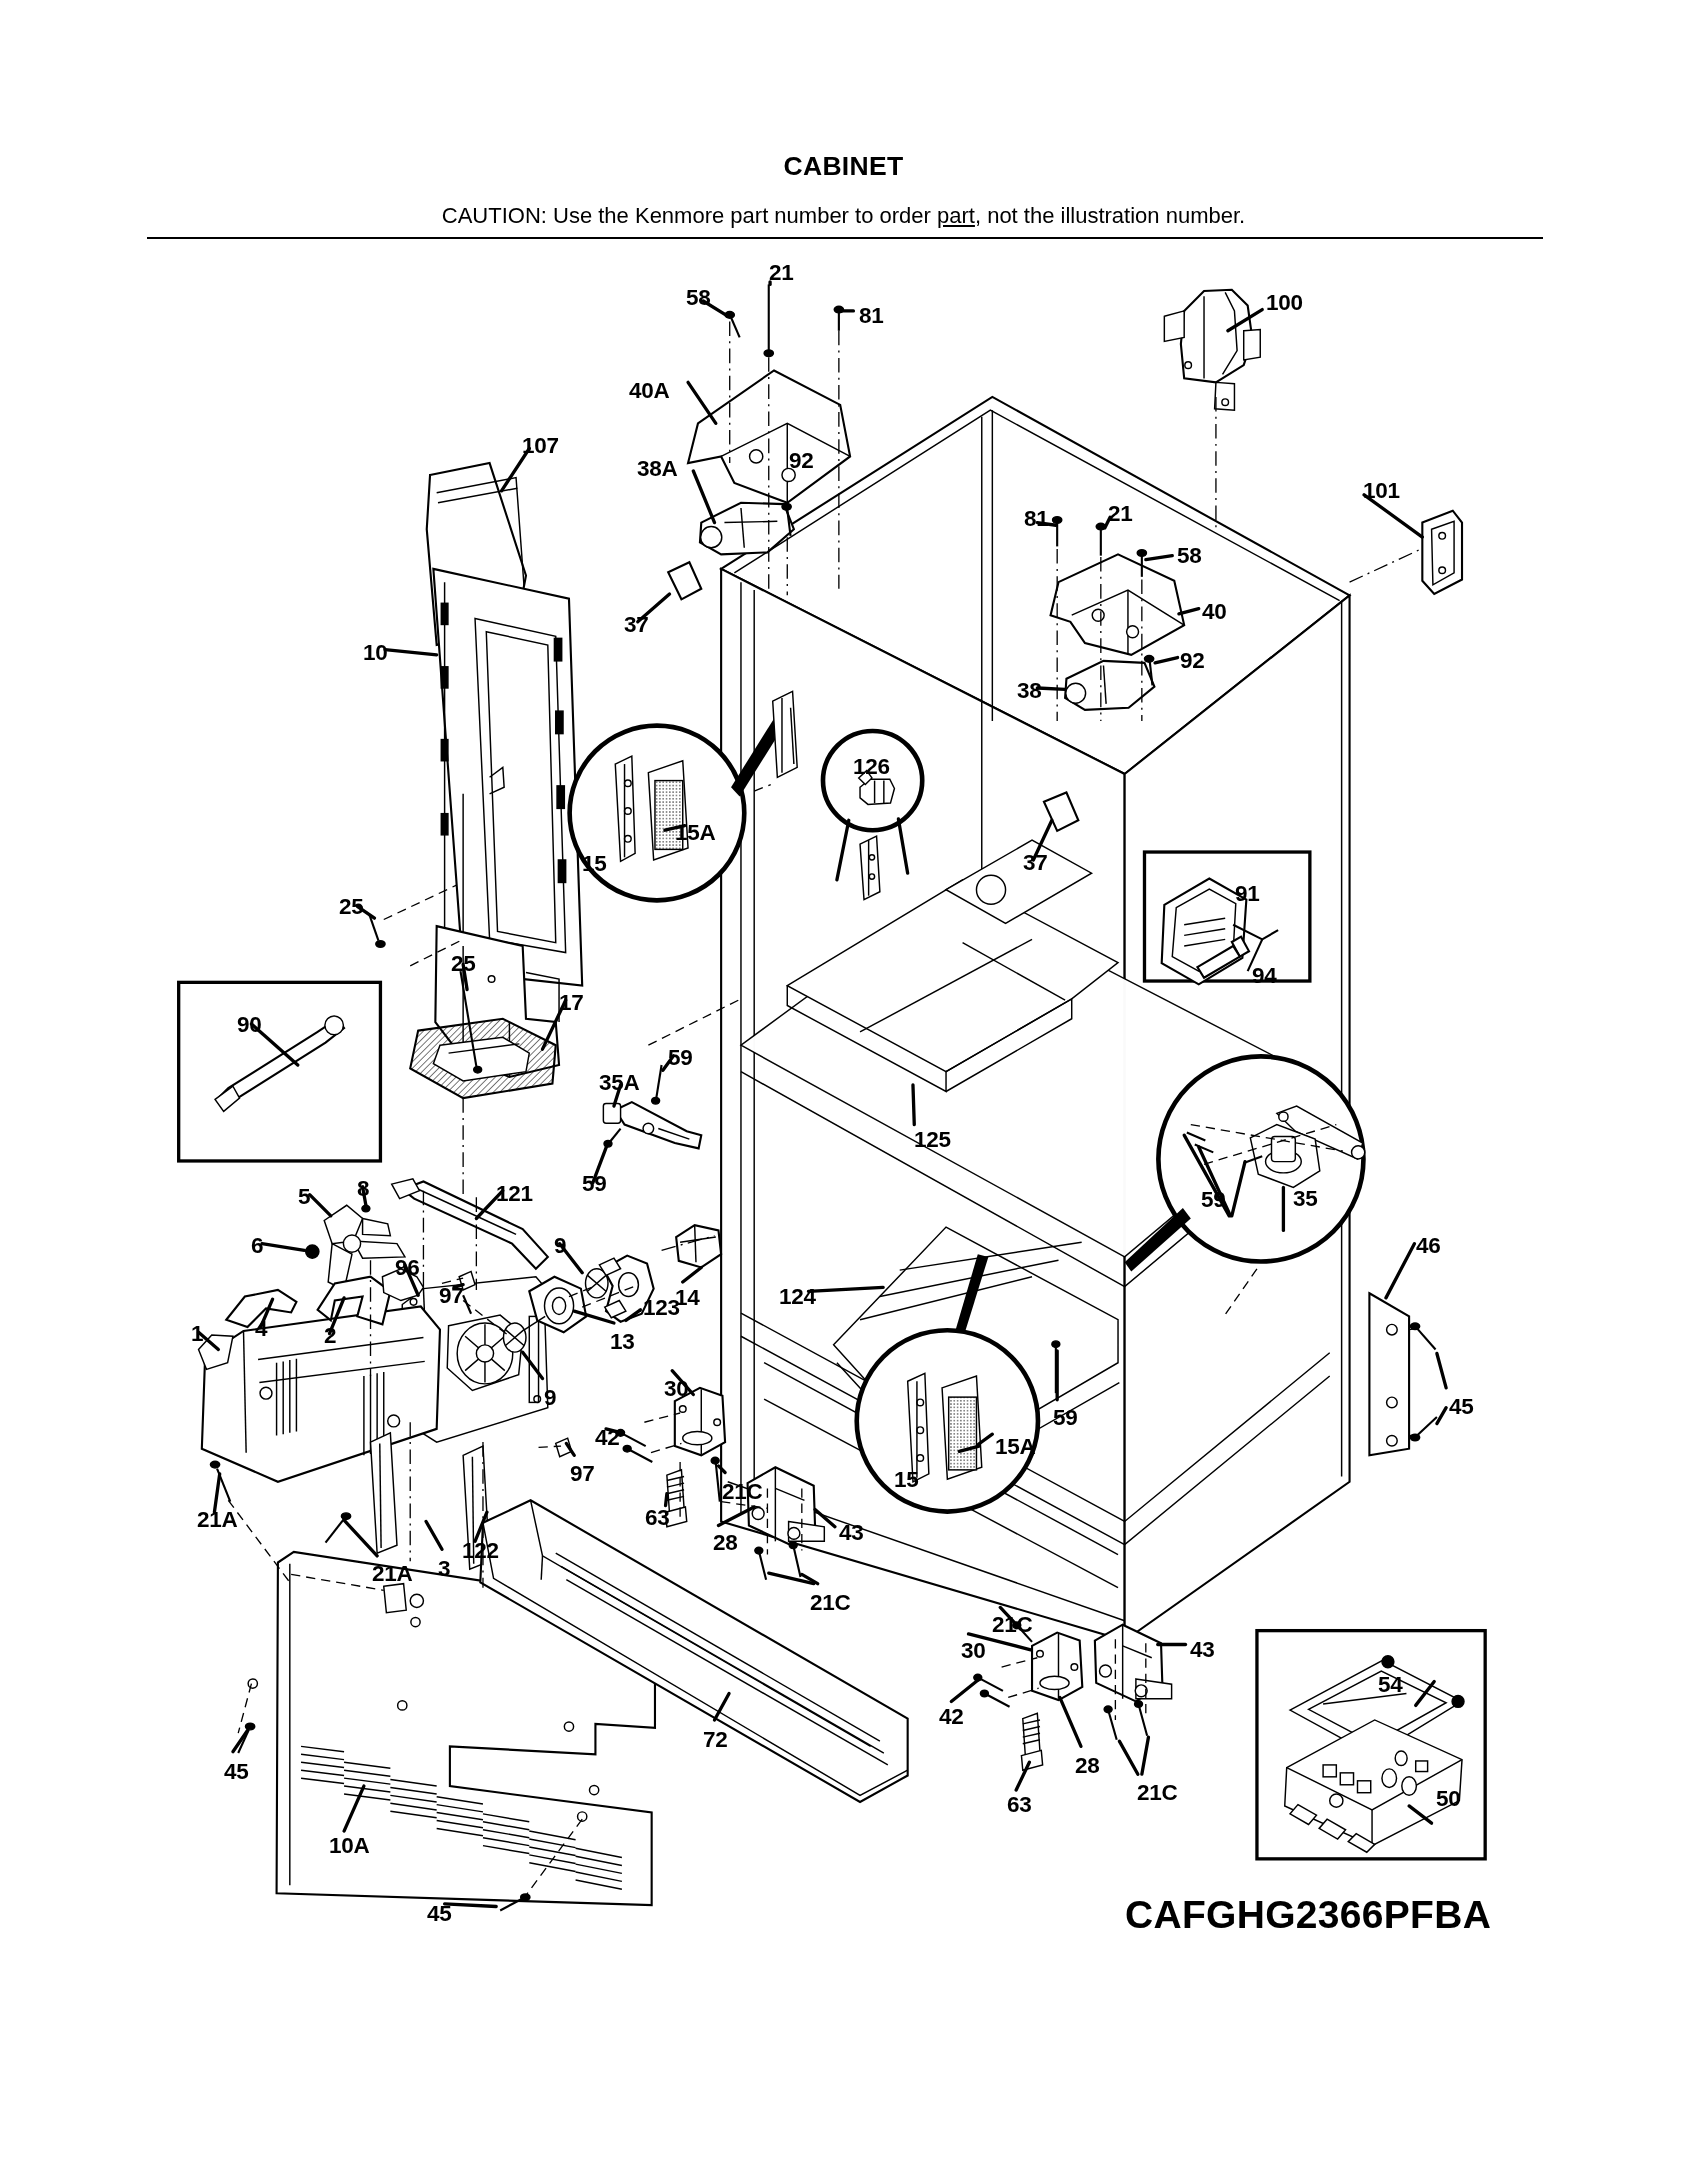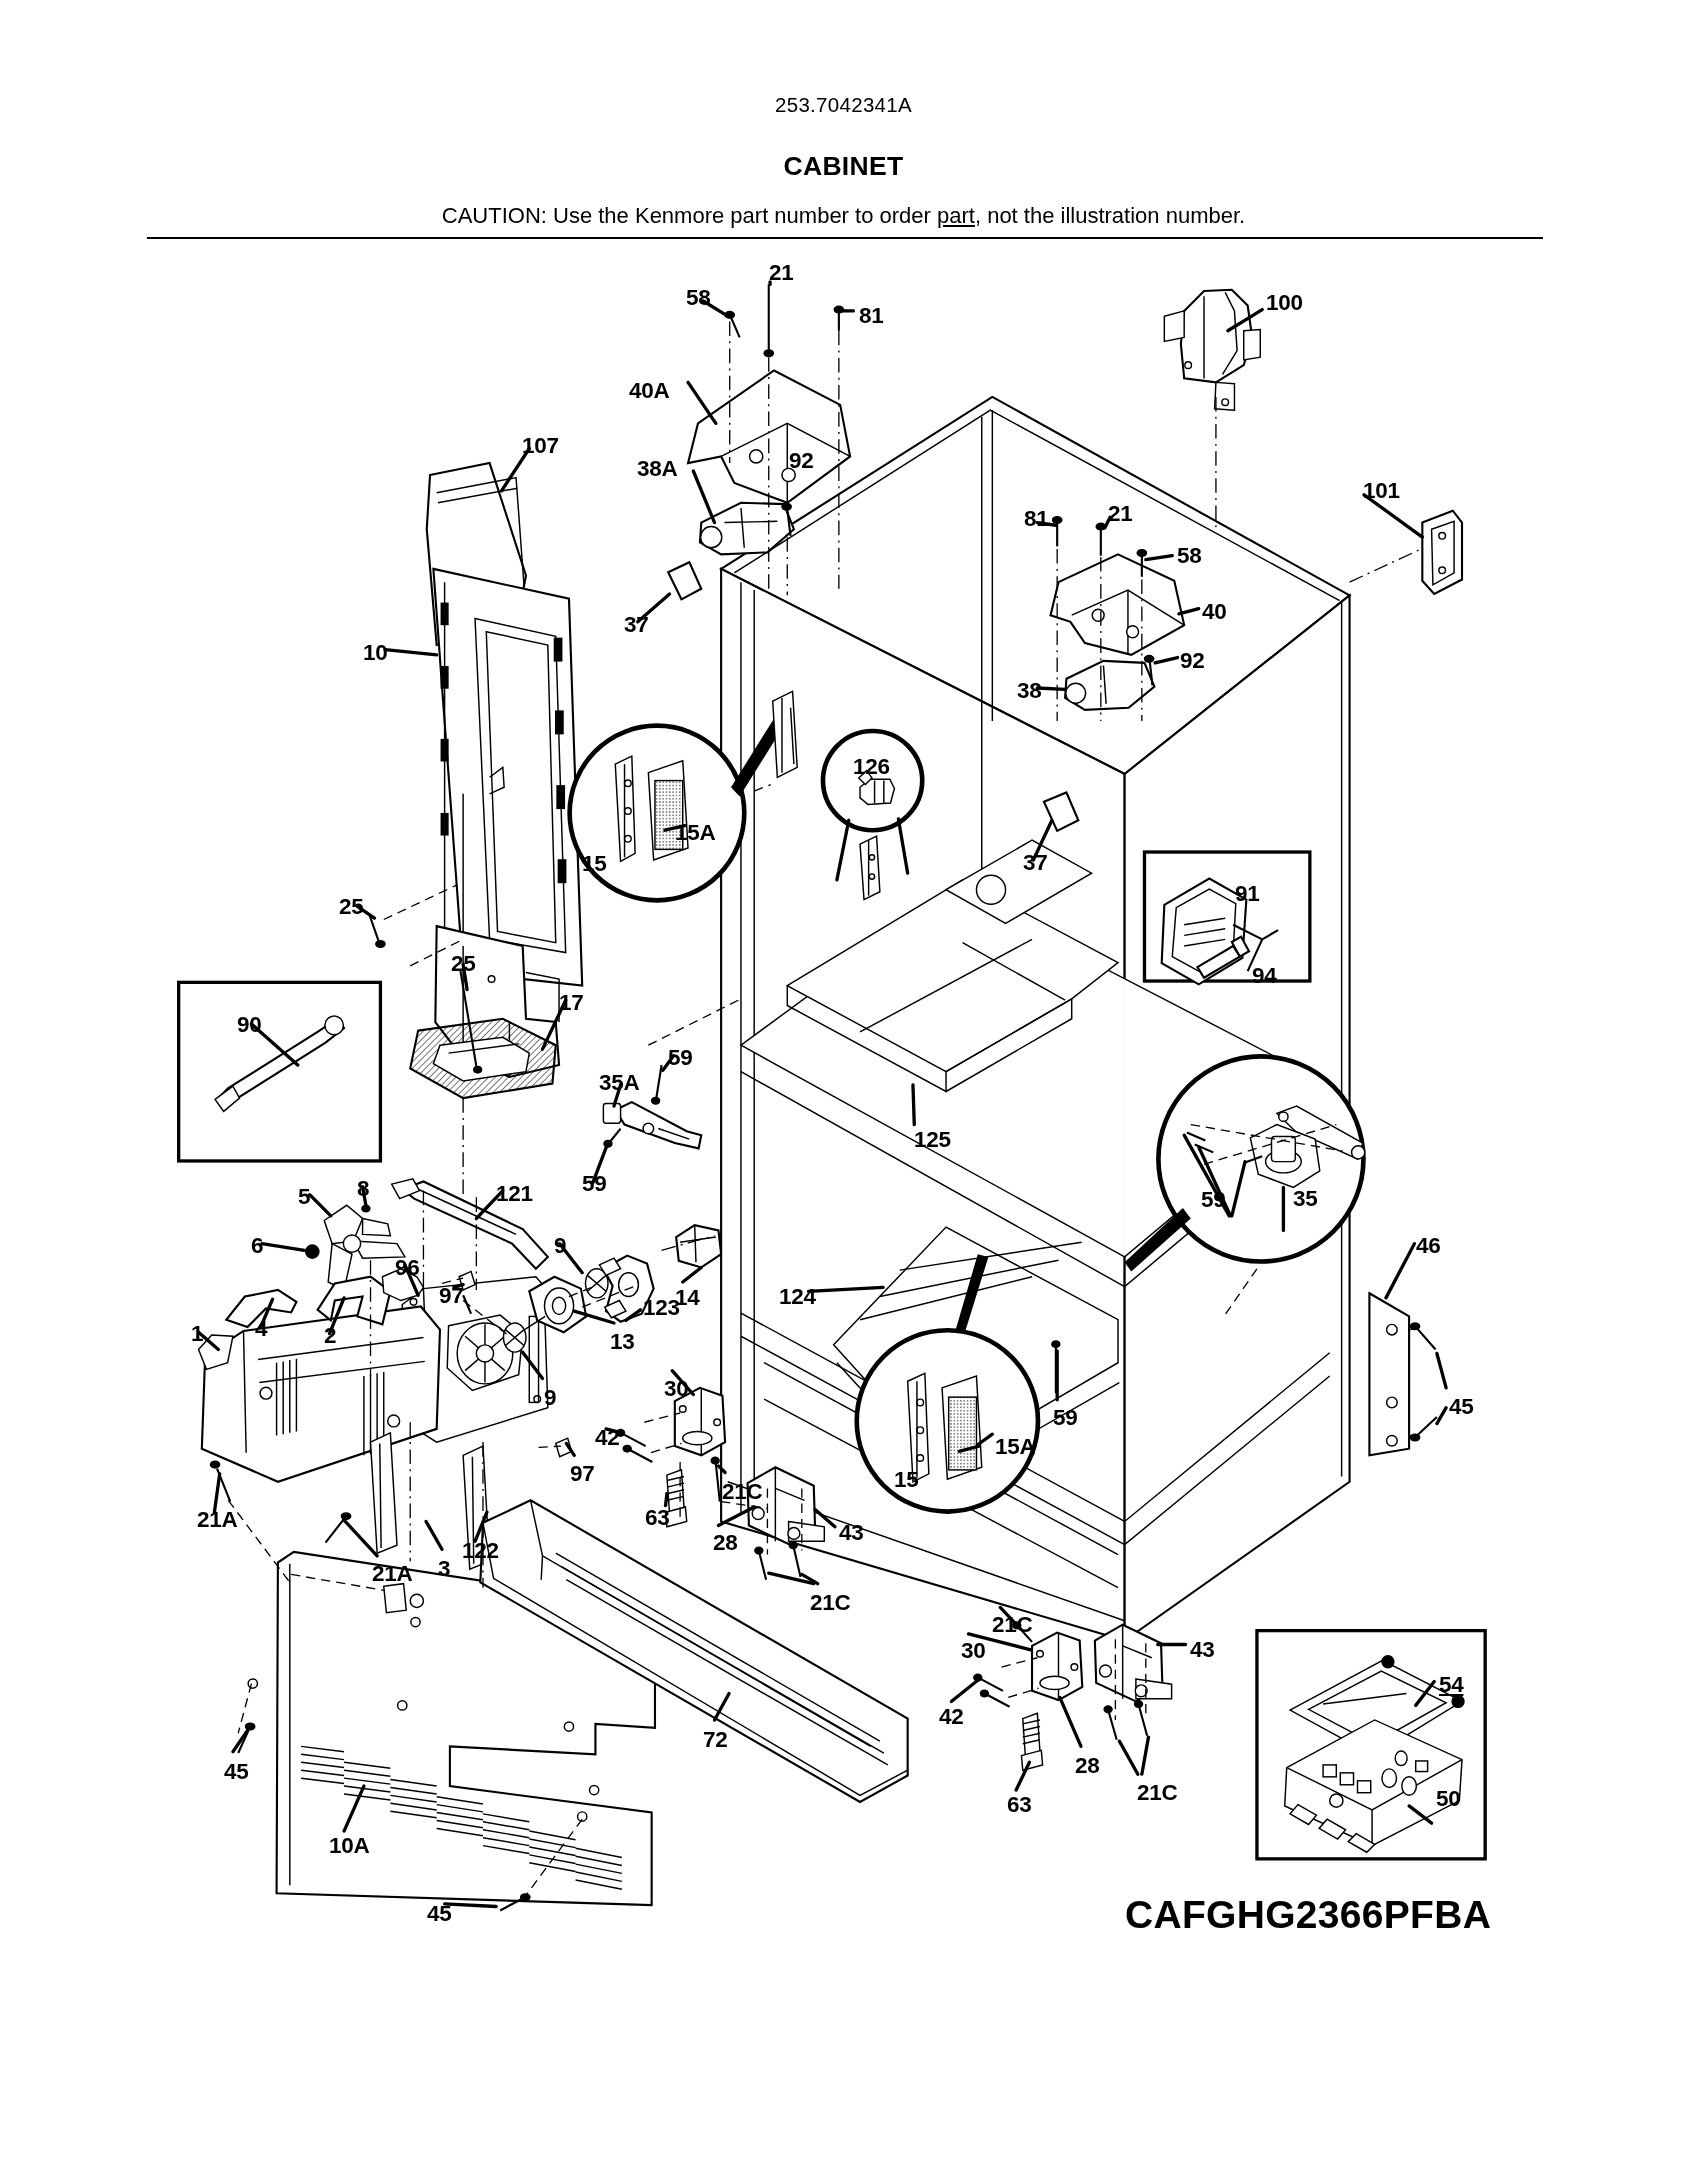--- a/index.html
+++ b/index.html
@@ -56,21 +56,20 @@
   .fillw{fill:#fff;}
   .fillk{fill:#000;}
   .hatch{fill:url(#hp);}
   .grille{fill:url(#gp);}
 </style>
 </head>
 <body>
 
 <div id="sheet">
 
-  <div class="hdr-partnum">253.7042341A</div>
   <div class="hdr-title">CABINET</div>
   <div class="hdr-caution">
     <span>CAUTION: Use the Kenmore part number to order </span><u>part</u><span>, not the illustration number.</span>
   </div>
   <div class="hdr-rule"></div>
 
   <div class="model-no">CAFGHG2366PFBA</div>
 
   <svg id="art" viewBox="0 0 2550 3300" xmlns="http://www.w3.org/2000/svg">
     <defs>
@@ -871,21 +870,21 @@
       <div class="lbl" style="left: 894px; top: 1469px;">15</div>
       <div class="lbl" style="left: 713px; top: 1532px;">28</div>
       <div class="lbl" style="left: 839px; top: 1522px;">43</div>
       <div class="lbl" style="left: 462px; top: 1540px;">122</div>
       <div class="lbl" style="left: 438px; top: 1558px;">3</div>
       <div class="lbl" style="left: 372px; top: 1563px;">21A</div>
       <div class="lbl" style="left: 810px; top: 1592px;">21C</div>
       <div class="lbl" style="left: 992px; top: 1614px;">21C</div>
       <div class="lbl" style="left: 961px; top: 1640px;">30</div>
       <div class="lbl" style="left: 1190px; top: 1639px;">43</div>
-      <div class="lbl" style="left: 1439px; top: 1674px; text-decoration: underline;">54</div>
+      <div class="lbl" style="left: 1378px; top: 1674px;">54</div>
       <div class="lbl" style="left: 939px; top: 1706px;">42</div>
       <div class="lbl" style="left: 224px; top: 1761px;">45</div>
       <div class="lbl" style="left: 703px; top: 1729px;">72</div>
       <div class="lbl" style="left: 1075px; top: 1755px;">28</div>
       <div class="lbl" style="left: 1007px; top: 1794px;">63</div>
       <div class="lbl" style="left: 1137px; top: 1782px;">21C</div>
       <div class="lbl" style="left: 1436px; top: 1788px;">50</div>
       <div class="lbl" style="left: 329px; top: 1835px;">10A</div>
       <div class="lbl" style="left: 427px; top: 1903px;">45</div>
     </div>

